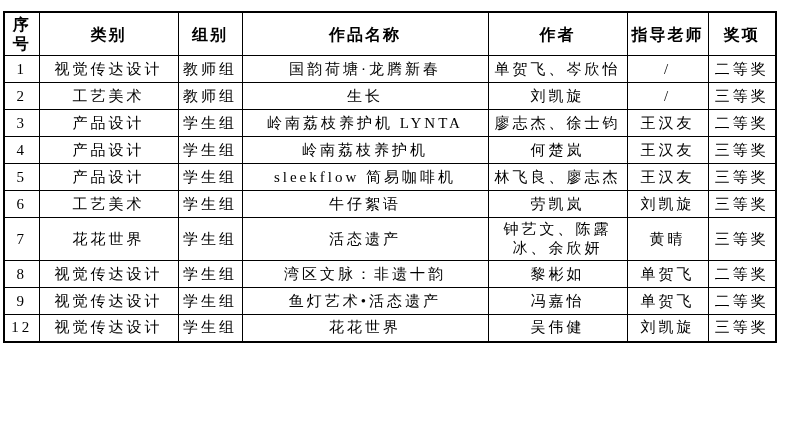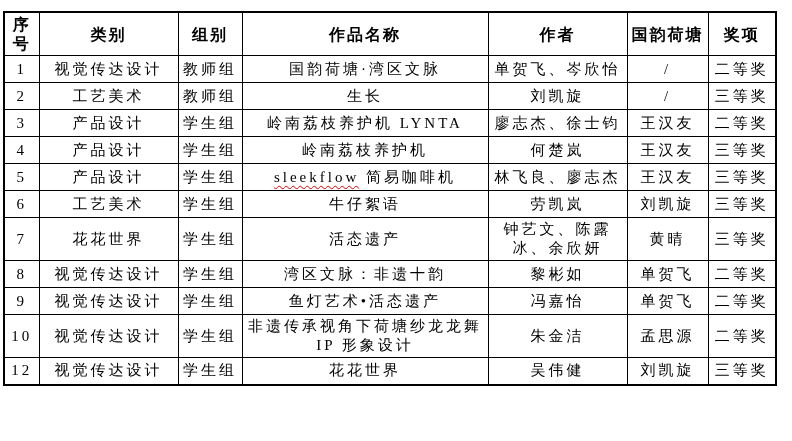--- a/index.html
+++ b/index.html
@@ -32,21 +32,20 @@
     overflow:hidden;
   }
   .doc-table th{
     font-weight:bold;
     font-size:16px;
     letter-spacing:2px;
     height:25px;
   }
   .doc-table tbody tr{height:27px;}
   .spell-wavy{
-    text-decoration:underline;
     text-decoration-style:wavy;
     text-decoration-color:#e00000;
     text-decoration-thickness:1px;
     text-underline-offset:3px;
   }
 </style>
 </head>
 <body>
 
 <table class="doc-table">
@@ -59,30 +58,30 @@
     <col style="width:81px">
     <col style="width:68px">
   </colgroup>
   <thead>
     <tr>
       <th>序号</th>
       <th>类别</th>
       <th>组别</th>
       <th>作品名称</th>
       <th>作者</th>
-      <th>国韵荷塘</th>
+      <th>指导老师</th>
       <th>奖项</th>
     </tr>
   </thead>
   <tbody>
       <tr>
         <td>1</td>
         <td>视觉传达设计</td>
         <td>教师组</td>
-        <td>国韵荷塘·湾区文脉</td>
+        <td>国韵荷塘·龙腾新春</td>
         <td>单贺飞、岑欣怡</td>
         <td>/</td>
         <td>二等奖</td>
       </tr>
       <tr>
         <td>2</td>
         <td>工艺美术</td>
         <td>教师组</td>
         <td>生长</td>
         <td>刘凯旋</td>
@@ -146,29 +145,20 @@
       <tr>
         <td>9</td>
         <td>视觉传达设计</td>
         <td>学生组</td>
         <td>鱼灯艺术•活态遗产</td>
         <td>冯嘉怡</td>
         <td>单贺飞</td>
         <td>二等奖</td>
       </tr>
       <tr>
-        <td>10</td>
-        <td>视觉传达设计</td>
-        <td>学生组</td>
-        <td>非遗传承视角下荷塘纱龙龙舞 IP 形象设计</td>
-        <td>朱金洁</td>
-        <td>孟思源</td>
-        <td>二等奖</td>
-      </tr>
-      <tr>
         <td>12</td>
         <td>视觉传达设计</td>
         <td>学生组</td>
         <td>花花世界</td>
         <td>吴伟健</td>
         <td>刘凯旋</td>
         <td>三等奖</td>
       </tr>
     </tbody>
 </table>

